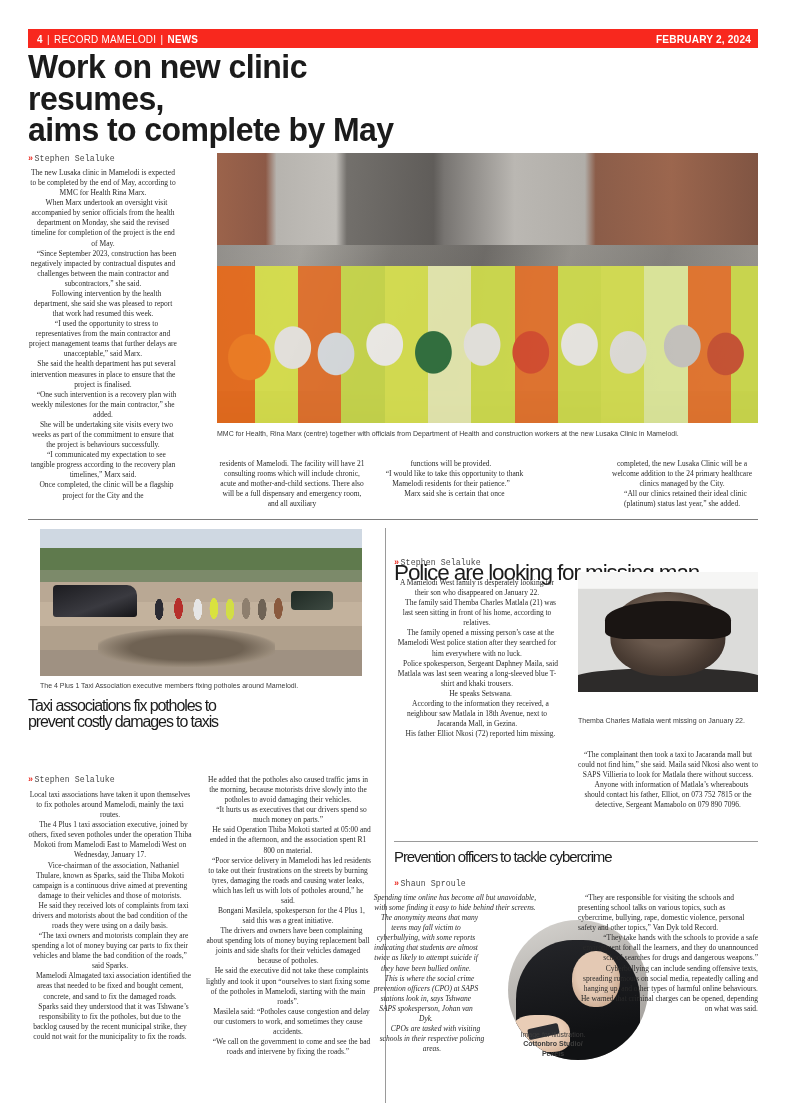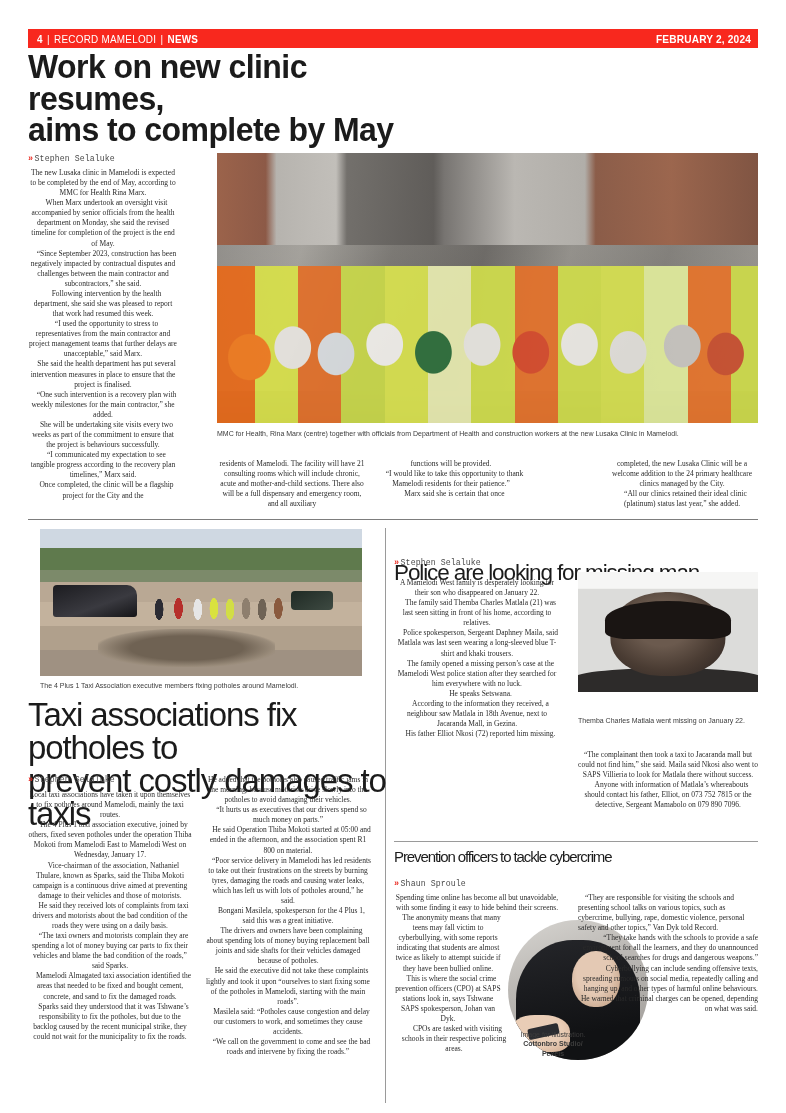--- a/index.html
+++ b/index.html
@@ -336,21 +336,21 @@
 
   <div class="rule" style="left:385px;top:528px;width:1px;height:575px;background:#9a9a9a;"></div>
 
   <div class="photo photo-taxi" style="left:40px;top:529px;width:322px;height:147px;">
     <div class="pothole"></div>
     <div class="car2"></div>
   </div>
 
   <div class="caption" style="position:absolute;left:40px;top:681px;width:330px;">The 4 Plus 1 Taxi Association executive members fixing potholes around Mamelodi.</div>
 
-  <div class="hl-sec" style="position:absolute;left:28px;top:698px;width:360px;font-size:33px;">
+  <div class="hl-sec" style="position:absolute;left:28px;top:698px;width:360px;font-size:16px;">
     <div>Taxi associations fix potholes to</div>
     <div>prevent costly damages to taxis</div>
   </div>
 
   <div class="byline" style="position:absolute;left:28px;top:775px;">
     <span class="arrows">»</span><span>Stephen Selaluke</span>
   </div>
 
   <div class="body-col" style="position:absolute;left:28px;top:790px;width:164px;">
     <p class="first">Local taxi associations have taken it upon themselves to fix potholes around Mamelodi, mainly the taxi routes.</p>
@@ -383,22 +383,22 @@
   <div class="photo photo-man" style="left:578px;top:572px;width:180px;height:120px;">
     <div class="topbar"></div>
     <div class="shoulders"></div>
     <div class="face"></div>
     <div class="hair"></div>
   </div>
 
   <div class="body-col" style="position:absolute;left:394px;top:578px;width:166px;">
     <p class="first">A Mamelodi West family is desperately looking for their son who disappeared on January 22.</p>
     <p>The family said Themba Charles Matlala (21) was last seen sitting in front of his home, according to relatives.</p>
+    <p>The family opened a missing person’s case at the Mamelodi West police station after they searched for him everywhere with no luck.</p>
     <p>Police spokesperson, Sergeant Daphney Maila, said Matlala was last seen wearing a long-sleeved blue T-shirt and khaki trousers.</p>
-    <p>The family opened a missing person’s case at the Mamelodi West police station after they searched for him everywhere with no luck.</p>
     <p>He speaks Setswana.</p>
     <p>According to the information they received, a neighbour saw Matlala in 18th Avenue, next to Jacaranda Mall, in Gezina.</p>
     <p>His father Elliot Nkosi (72) reported him missing.</p>
   </div>
 
   <div class="caption" style="position:absolute;left:578px;top:716px;width:180px;">Themba Charles Matlala went missing on January 22.</div>
 
   <div class="body-col" style="position:absolute;left:578px;top:750px;width:180px;">
     <p class="first">“The complainant then took a taxi to Jacaranda mall but could not find him,” she said. Maila said Nkosi also went to SAPS Villieria to look for Matlala there without success.</p>
     <p>Anyone with information of Matlala’s whereabouts should contact his father, Elliot, on 073 752 7815 or the detective, Sergeant Mamabolo on 079 890 7096.</p>
@@ -412,21 +412,21 @@
     <span class="arrows">»</span><span>Shaun Sproule</span>
   </div>
 
   <div class="photo-cyber" style="left:508px;top:920px;width:140px;height:140px;">
     <div class="hood"></div>
     <div class="facec"></div>
     <div class="hand"></div>
     <div class="phone"></div>
   </div>
 
-  <div class="body-col" style="position:absolute;left:394px;top:893px;width:166px;">
+  <div class="body-col" style="position:absolute;left:372px;top:893px;width:166px;font-style:italic;">
     <p class="first">Spending time online has become all but unavoidable, with some finding it easy to hide behind their screens.</p>
     <p style="width:108px">The anonymity means that many teens may fall victim to cyberbullying, with some reports indicating that students are almost twice as likely to attempt suicide if they have been bullied online.</p>
     <p style="width:108px">This is where the social crime prevention officers (CPO) at SAPS stations look in, says Tshwane SAPS spokesperson, Johan van Dyk.</p>
     <p style="width:120px">CPOs are tasked with visiting schools in their respective policing areas.</p>
   </div>
 
   <div class="body-col" style="position:absolute;left:578px;top:893px;width:180px;text-align:right;">
     <p style="text-align:left;text-indent:7px;">“They are responsible for visiting the schools and presenting school talks on various topics, such as cybercrime, bullying, rape, domestic violence, personal safety and other topics,” Van Dyk told Record.</p>
     <p style="text-indent:0;">“They take hands with the schools to provide a safe environment for all the learners, and they do unannounced school searches for drugs and dangerous weapons.”</p>
     <p style="text-align:right;text-indent:0;">Cyberbullying can include sending offensive texts, spreading rumours on social media, repeatedly calling and hanging up, and other types of harmful online behaviours.</p>

